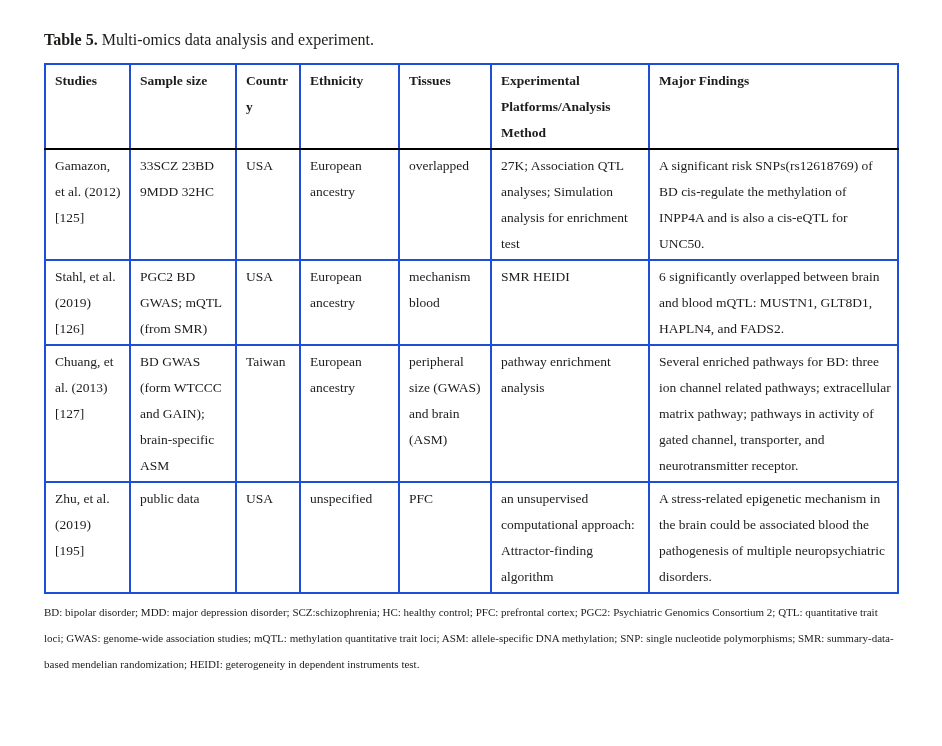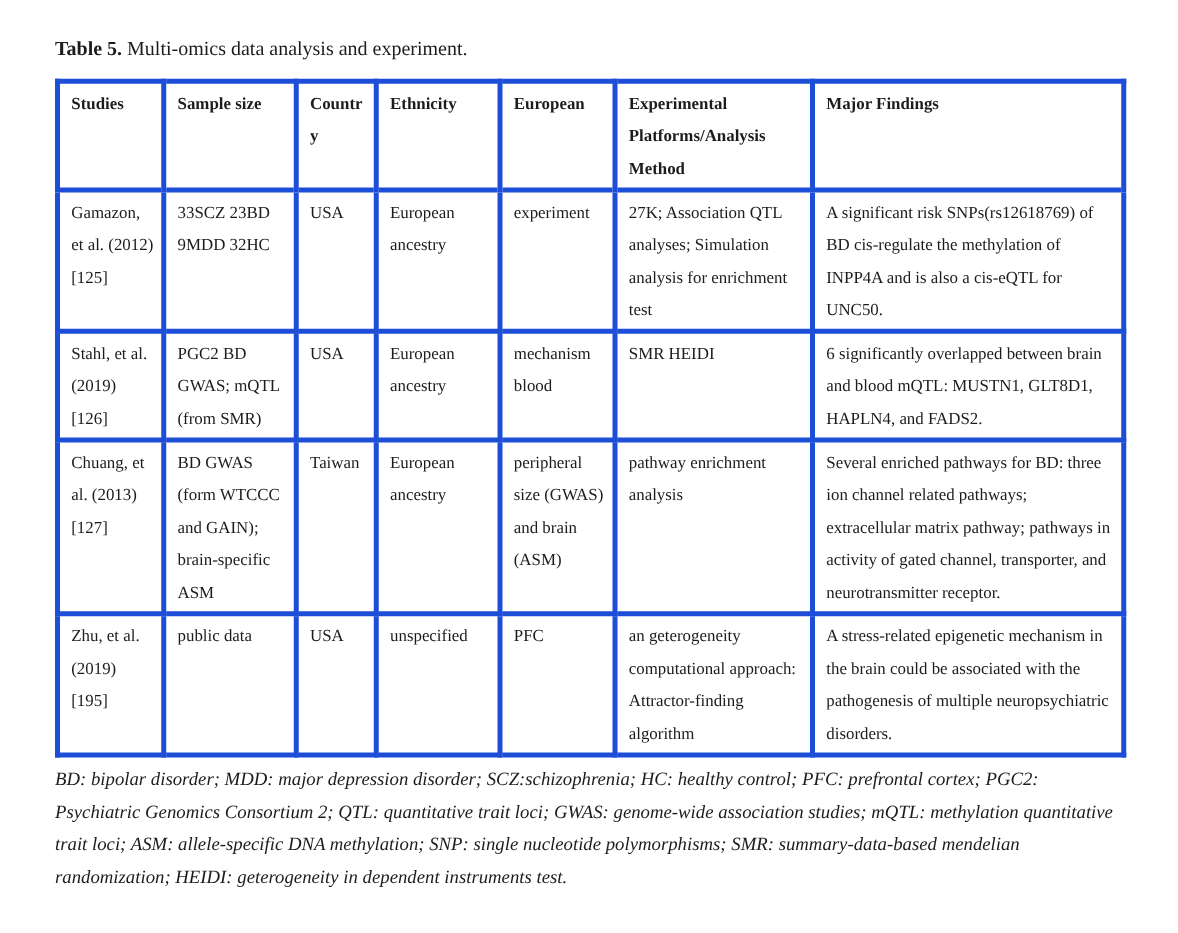--- a/index.html
+++ b/index.html
@@ -9,28 +9,28 @@
     color:#1e1c1a;
   }
   .page{box-sizing:border-box;width:942px;height:746px;padding:30px 44px 0 44px;}
   .caption{font-size:16px;line-height:20px;margin:0 0 13px 0;white-space:nowrap;}
   .caption .cap-b{font-weight:bold;}
   table.omics{
     border-collapse:collapse;table-layout:fixed;width:853px;
     border-top:2.5px solid #000;border-bottom:2.5px solid #000;
   }
   .omics th,.omics td{
-    border:4px solid #1d4ed8;
+    border:2px solid #1d4ed8;
     vertical-align:top;text-align:left;
     padding:3px 6px 2px 9px;
     font-size:13.5px;line-height:26px;
     overflow-wrap:break-word;word-wrap:break-word;
   }
   .omics thead th{font-weight:bold;border-bottom:2px solid #000;}
-  .footnote{width:856px;font-size:15px;line-height:26px;margin-top:5px;font-style:italic;}
+  .footnote{width:856px;font-size:11px;line-height:26px;margin-top:5px;}
 </style>
 </head>
 <body>
 
 <div class="page">
 
   <p class="caption"><span class="cap-b">Table 5.</span><span> Multi-omics data analysis and experiment.</span></p>
 
   <table class="omics">
     <colgroup>
@@ -41,32 +41,32 @@
         <col style="width:92px">
         <col style="width:158px">
       <col style="width:249px">
     </colgroup>
     <thead>
       <tr>
         <th>Studies</th>
         <th>Sample size</th>
         <th>Country</th>
         <th>Ethnicity</th>
-        <th>European</th>
+        <th>Tissues</th>
         <th>Experimental Platforms/Analysis Method</th>
         <th>Major Findings</th>
       </tr>
     </thead>
     <tbody>
       <tr>
         <td>Gamazon, et al. (2012) [125]</td>
         <td>33SCZ 23BD 9MDD 32HC</td>
         <td>USA</td>
         <td>European ancestry</td>
-        <td>experiment</td>
+        <td>overlapped</td>
         <td>27K; Association QTL analyses; Simulation analysis for enrichment test</td>
         <td>A significant risk SNPs(rs12618769) of BD cis-regulate the methylation of INPP4A and is also a cis-eQTL for UNC50.</td>
       </tr>
       <tr>
         <td>Stahl, et al. (2019) [126]</td>
         <td>PGC2 BD GWAS; mQTL (from SMR)</td>
         <td>USA</td>
         <td>European ancestry</td>
         <td>mechanism blood</td>
         <td>SMR HEIDI</td>
@@ -80,21 +80,21 @@
         <td>peripheral size (GWAS) and brain (ASM)</td>
         <td>pathway enrichment analysis</td>
         <td>Several enriched pathways for BD: three ion channel related pathways; extracellular matrix pathway; pathways in activity of gated channel, transporter, and neurotransmitter receptor.</td>
       </tr>
       <tr>
         <td>Zhu, et al. (2019) [195]</td>
         <td>public data</td>
         <td>USA</td>
         <td>unspecified</td>
         <td>PFC</td>
-        <td>an geterogeneity computational approach: Attractor-finding algorithm</td>
-        <td>A stress-related epigenetic mechanism in the brain could be associated with the pathogenesis of multiple neuropsychiatric disorders.</td>
+        <td>an unsupervised computational approach: Attractor-finding algorithm</td>
+        <td>A stress-related epigenetic mechanism in the brain could be associated blood the pathogenesis of multiple neuropsychiatric disorders.</td>
       </tr>
     </tbody>
   </table>
 
   <div class="footnote">BD: bipolar disorder; MDD: major depression disorder; SCZ:schizophrenia; HC: healthy control; PFC: prefrontal cortex; PGC2: Psychiatric Genomics Consortium 2; QTL: quantitative trait loci; GWAS: genome-wide association studies; mQTL: methylation quantitative trait loci; ASM: allele-specific DNA methylation; SNP: single nucleotide polymorphisms; SMR: summary-data-based mendelian randomization; HEIDI: geterogeneity in dependent instruments test.</div>
 
 </div>
 
 </body></html>

